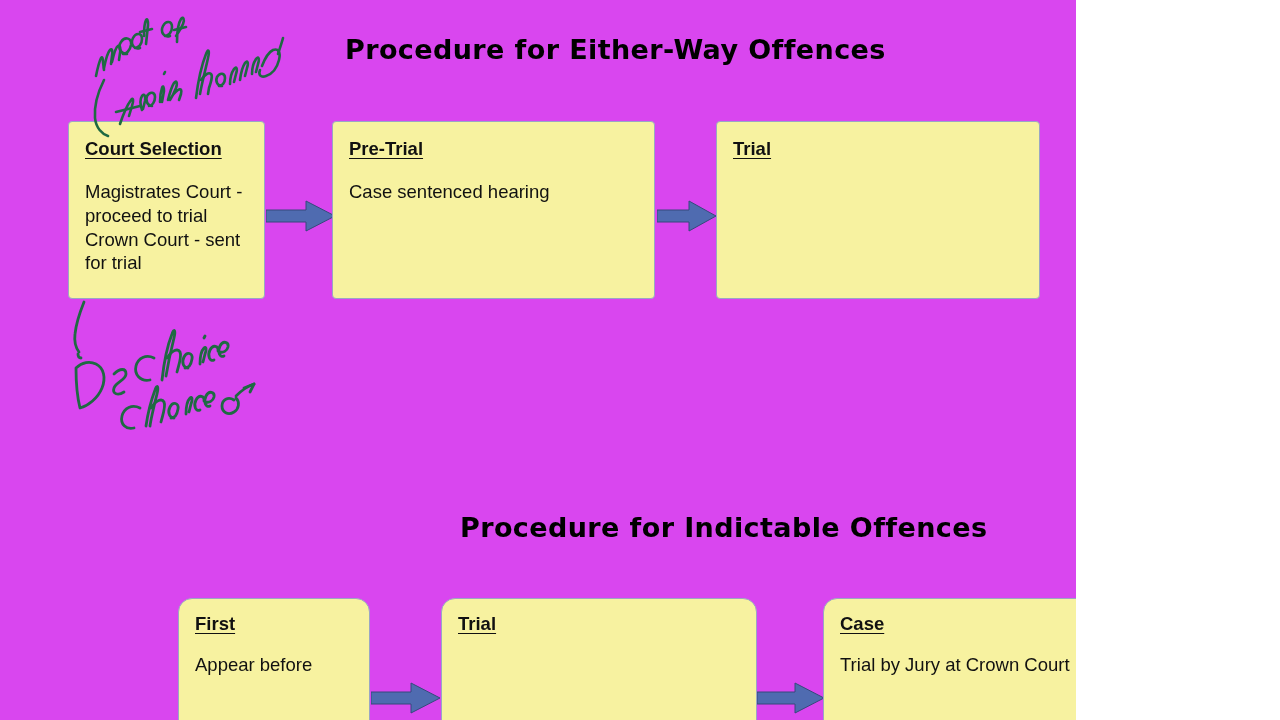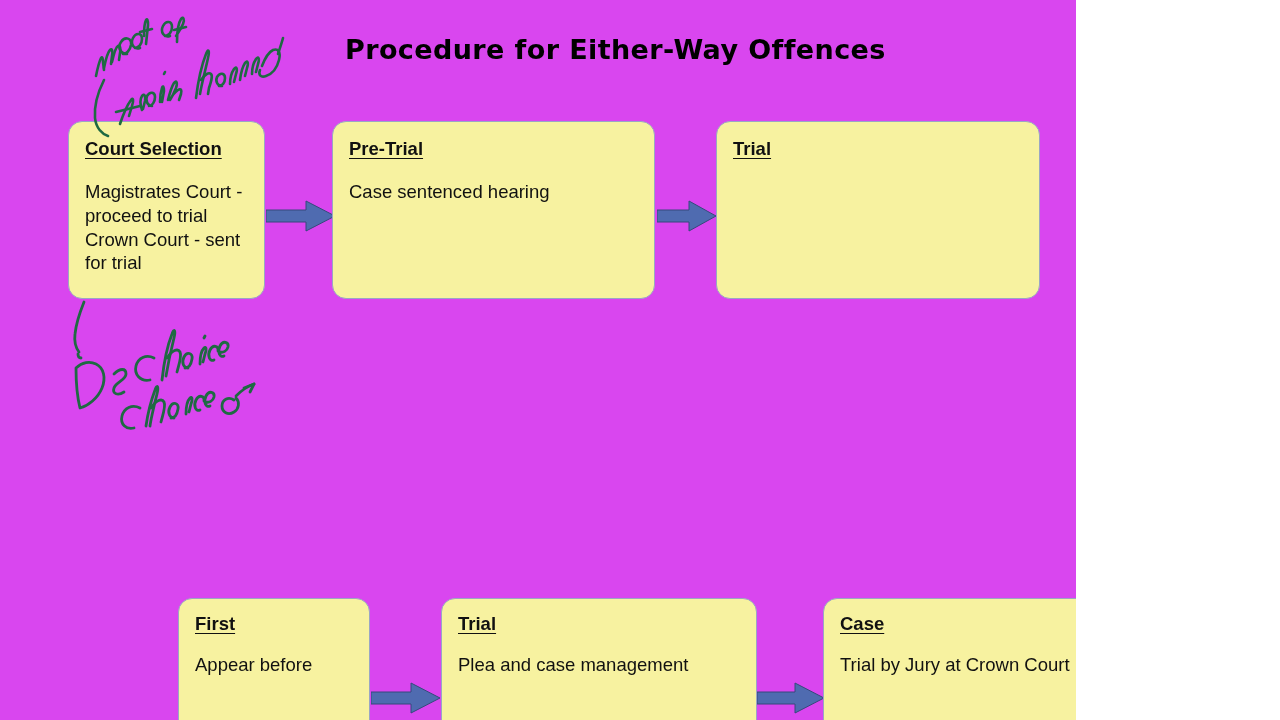--- a/index.html
+++ b/index.html
@@ -43,21 +43,21 @@
     left: 460px;
     top: 512px;
     font-size: 27px;
   }
 
   
   .proc-box {
     position: absolute;
     background: #F7F2A0;
     border: 1px solid #9aa6c4;
-    border-radius: 14px;
+    border-radius: 4px;
     box-sizing: border-box;
     padding: 16px 16px 10px 16px;
     overflow: hidden;
   }
   .proc-box .box-head {
     font-size: 18.5px;
     font-weight: bold;
     color: #111111;
     text-decoration: underline;
     text-underline-offset: 3px;
@@ -269,35 +269,35 @@
         <path d="M142,114 C138,116 135,110 138,104 C141,98 147,100 146,105"></path>
         <path d="M152,110 C148,112 145,106 148,100 C151,94 157,96 156,101 C155,105 151,107 148,106"></path>
 
         <path d="M176,104 C170,100 164,104 164,110 C164,116 170,120 176,116 C181,113 182,106 178,102"></path>
         <path d="M178,100 C184,94 190,90 196,88"></path>
         <path d="M186,92 L196,88 L192,96"></path>
       </g>
     </svg>
   </div>
 
+  <div class="slide-title" id="title-indictable">Procedure for Indictable Offences</div>
 
   <div class="proc-box bottom" id="box-first">
     <span class="box-head">First </span>
     <div class="box-body">Appear before</div>
   </div>
 
   <div class="block-arrow" id="arrow-bottom-1">
     <svg viewBox="0 0 70 36" width="70" height="36" aria-hidden="true">
       <path d="M0,12 L40,12 L40,3 L69,18 L40,33 L40,24 L0,24 Z" fill="#4F6BB0" stroke="#36497c" stroke-width="1"></path>
     </svg>
   </div>
 
   <div class="proc-box bottom" id="box-trial-bottom">
     <span class="box-head">Trial </span>
-    <div class="box-body">Plea and case management</div>
   </div>
 
   <div class="block-arrow" id="arrow-bottom-2">
     <svg viewBox="0 0 68 36" width="68" height="36" aria-hidden="true">
       <path d="M0,12 L38,12 L38,3 L67,18 L38,33 L38,24 L0,24 Z" fill="#4F6BB0" stroke="#36497c" stroke-width="1"></path>
     </svg>
   </div>
 
   <div class="proc-box bottom" id="box-final">
     <span class="box-head">Case</span>

